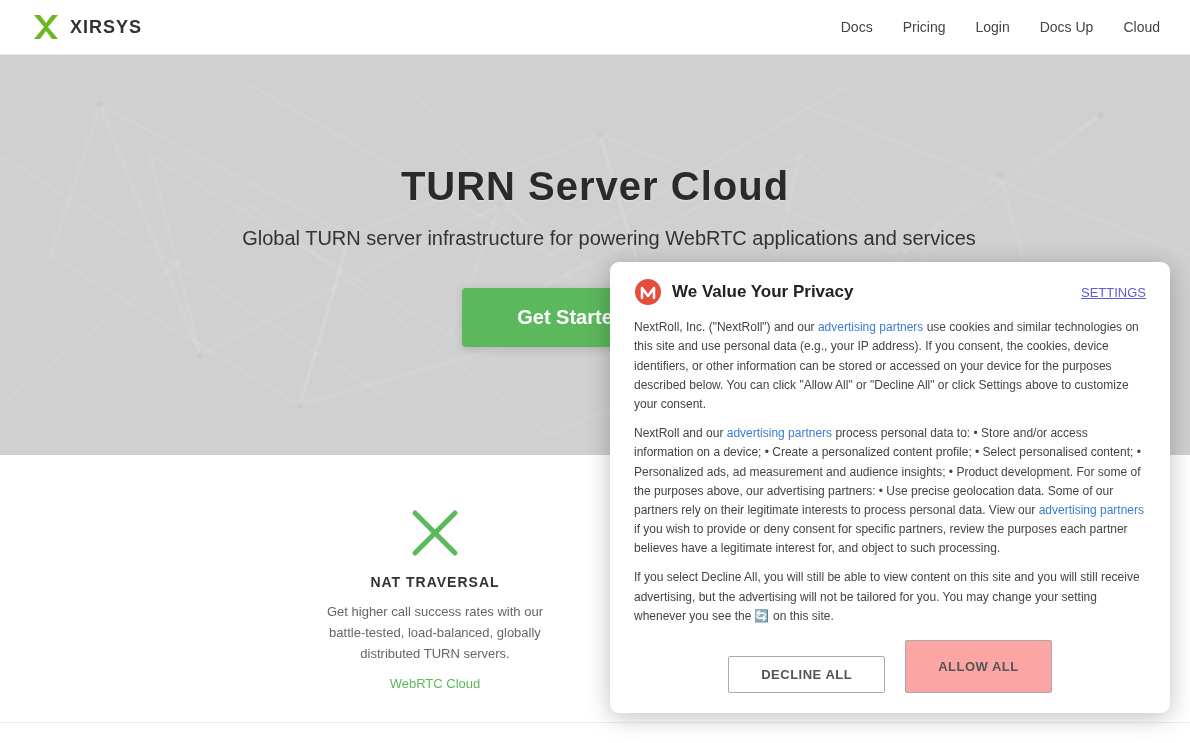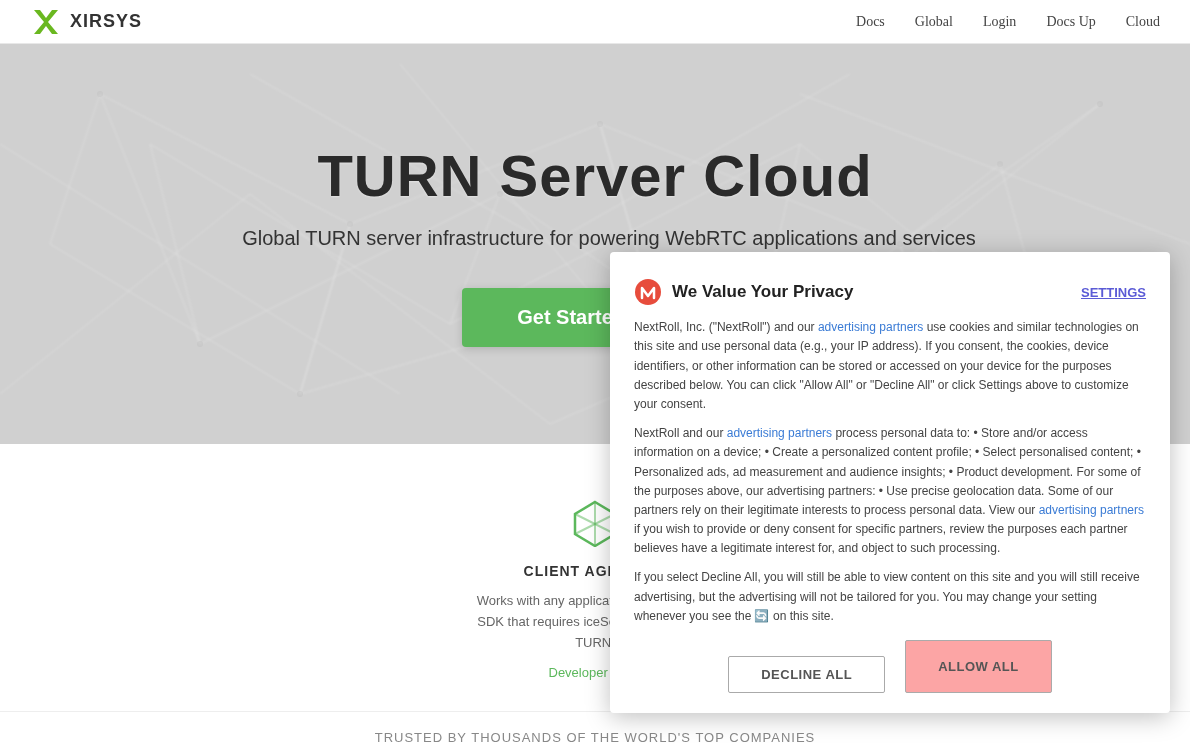--- a/index.html
+++ b/index.html
@@ -1,41 +1,41 @@
 <!DOCTYPE html>
 <html><head>
   <meta charset="utf-8">
   <style>
     * { margin: 0; padding: 0; box-sizing: border-box; }
     body { font-family: Arial, sans-serif; width: 1190px; min-height: 743px; overflow: hidden; background: #fff; }
 
     
     .navbar {
       display: flex; align-items: center; justify-content: space-between;
-      padding: 0 30px; height: 44px; background: #fff;
+      padding: 0 30px; height: 55px; background: #fff;
       border-bottom: 1px solid #e8e8e8; position: relative; z-index: 10;
     }
     .navbar-logo { display: flex; align-items: center; gap: 8px; }
     .logo-icon { width: 32px; height: 32px; }
     .logo-text { font-size: 18px; font-weight: 700; color: #333; letter-spacing: 1px; }
-    .navbar-links { display: flex; align-items: center; gap: 30px; font-family: Liberation Serif, serif; }
+    .navbar-links { display: flex; align-items: center; gap: 30px; }
     .navbar-links a {
       text-decoration: none; color: #444; font-size: 14px; font-weight: 500;
     }
 
     
     .hero {
       position: relative; width: 100%; height: 400px;
       background: linear-gradient(135deg, #c8c8c8 0%, #e0e0e0 30%, #d0d0d0 60%, #b8b8b8 100%);
       overflow: hidden; display: flex; flex-direction: column;
       align-items: center; justify-content: center;
     }
     .hero-content { position: relative; z-index: 2; text-align: center; }
     .hero-title {
-      font-size: 58px; font-weight: 700; color: #2a2a2a; letter-spacing: 1px;
+      font-size: 40px; font-weight: 700; color: #2a2a2a; letter-spacing: 1px;
       margin-bottom: 18px; text-shadow: 0 1px 2px rgba(255,255,255,0.4);
     }
     .hero-subtitle {
       font-size: 20px; color: #333; margin-bottom: 38px; font-weight: 400; margin-left: 28px;
     }
     .hero-cta {
       background: #5cb85c; color: #fff; border: none; border-radius: 4px;
       padding: 18px 55px; font-size: 20px; font-weight: 600; cursor: pointer;
       box-shadow: 0 2px 8px rgba(0,0,0,0.15);
       transition: background 0.2s;
@@ -60,28 +60,28 @@
     }
 
     
     .modal-overlay {
       position: fixed; top: 0; left: 0; width: 100%; height: 100%;
       z-index: 1000; pointer-events: none;
     }
     .privacy-modal {
       position: absolute; bottom: 30px; right: 20px;
       width: 560px; background: #fff;
-      border-radius: 4px; box-shadow: 0 4px 24px rgba(0,0,0,0.25);
-      padding: 26px 24px 20px; pointer-events: all;
+      border-radius: 9px; box-shadow: 0 4px 24px rgba(0,0,0,0.25);
+      padding: 16px 24px 20px; pointer-events: all;
     }
     .modal-header { display: flex; align-items: center; justify-content: space-between; margin-bottom: 12px; }
     .modal-header-left { display: flex; align-items: center; gap: 10px; }
     .modal-logo-icon { width: 28px; height: 28px; }
     .modal-title { font-size: 17px; font-weight: 700; color: #222; }
-    .modal-settings { color: #5b5bd6; font-size: 13px; font-weight: 700; cursor: pointer; text-decoration: underline; }
+    .modal-settings { color: #5b5bd6; font-size: 13px; font-weight: 400; cursor: pointer; text-decoration: underline; }
     .modal-body { font-size: 12px; color: #444; line-height: 1.6; }
     .modal-body p { margin-bottom: 10px; }
     .modal-body a { color: #3a7bd5; text-decoration: none; }
     .modal-footer { display: flex; justify-content: center; gap: 20px; margin-top: 14px; }
     .btn-decline {
       border: 1px solid #aaa; background: #fff; color: #555;
       padding: 10px 32px; font-size: 13px; font-weight: 700;
       letter-spacing: 0.5px; cursor: pointer; border-radius: 2px; margin-top: 16px;
     }
     .btn-allow {
@@ -99,21 +99,21 @@
 <nav class="navbar">
   <div class="navbar-logo">
 
     <svg class="logo-icon" viewBox="0 0 32 32" xmlns="http://www.w3.org/2000/svg">
       <polygon points="4,4 14,16 4,28 10,28 16,20 22,28 28,28 18,16 28,4 22,4 16,12 10,4" fill="#6ab820"></polygon>
     </svg>
     <span class="logo-text">XIRSYS</span>
   </div>
   <div class="navbar-links">
     <a href="#">Docs</a>
-    <a href="#">Global</a>
+    <a href="#">Pricing</a>
     <a href="#">Login</a>
     <a href="#">Docs Up</a>
     <a href="#">Cloud</a>
   </div>
 </nav>
 
 <section class="hero">
 
   <svg class="network-svg" xmlns="http://www.w3.org/2000/svg" viewBox="0 0 1190 400" preserveAspectRatio="xMidYMid slice">
     <defs>
@@ -179,20 +179,32 @@
 
   <div class="hero-content">
     <h1 class="hero-title">TURN Server Cloud</h1>
     <p class="hero-subtitle">Global TURN server infrastructure for powering WebRTC applications and services</p>
     <button class="hero-cta">Get Started Now</button>
   </div>
 </section>
 
 <section class="features">
 
+  <div class="feature">
+    <div class="feature-icon">
+
+      <svg width="50" height="50" viewBox="0 0 50 50" xmlns="http://www.w3.org/2000/svg">
+        <line x1="5" y1="5" x2="45" y2="45" stroke="#5cb85c" stroke-width="5" stroke-linecap="round"></line>
+        <line x1="45" y1="5" x2="5" y2="45" stroke="#5cb85c" stroke-width="5" stroke-linecap="round"></line>
+      </svg>
+    </div>
+    <div class="feature-title">NAT TRAVERSAL</div>
+    <div class="feature-desc">Get higher call success rates with our battle-tested, load-balanced, globally distributed TURN servers.</div>
+    <a href="#" class="feature-link">WebRTC Cloud</a>
+  </div>
 
   <div class="feature">
     <div class="feature-icon">
 
       <svg width="50" height="50" viewBox="0 0 50 50" xmlns="http://www.w3.org/2000/svg">
         <polygon points="25,5 45,17 45,37 25,49 5,37 5,17" fill="none" stroke="#5cb85c" stroke-width="2.5"></polygon>
         <line x1="25" y1="5" x2="25" y2="49" stroke="#5cb85c" stroke-width="2" opacity="0.5"></line>
         <line x1="5" y1="17" x2="45" y2="37" stroke="#5cb85c" stroke-width="2" opacity="0.5"></line>
         <line x1="45" y1="17" x2="5" y2="37" stroke="#5cb85c" stroke-width="2" opacity="0.5"></line>
       </svg>

